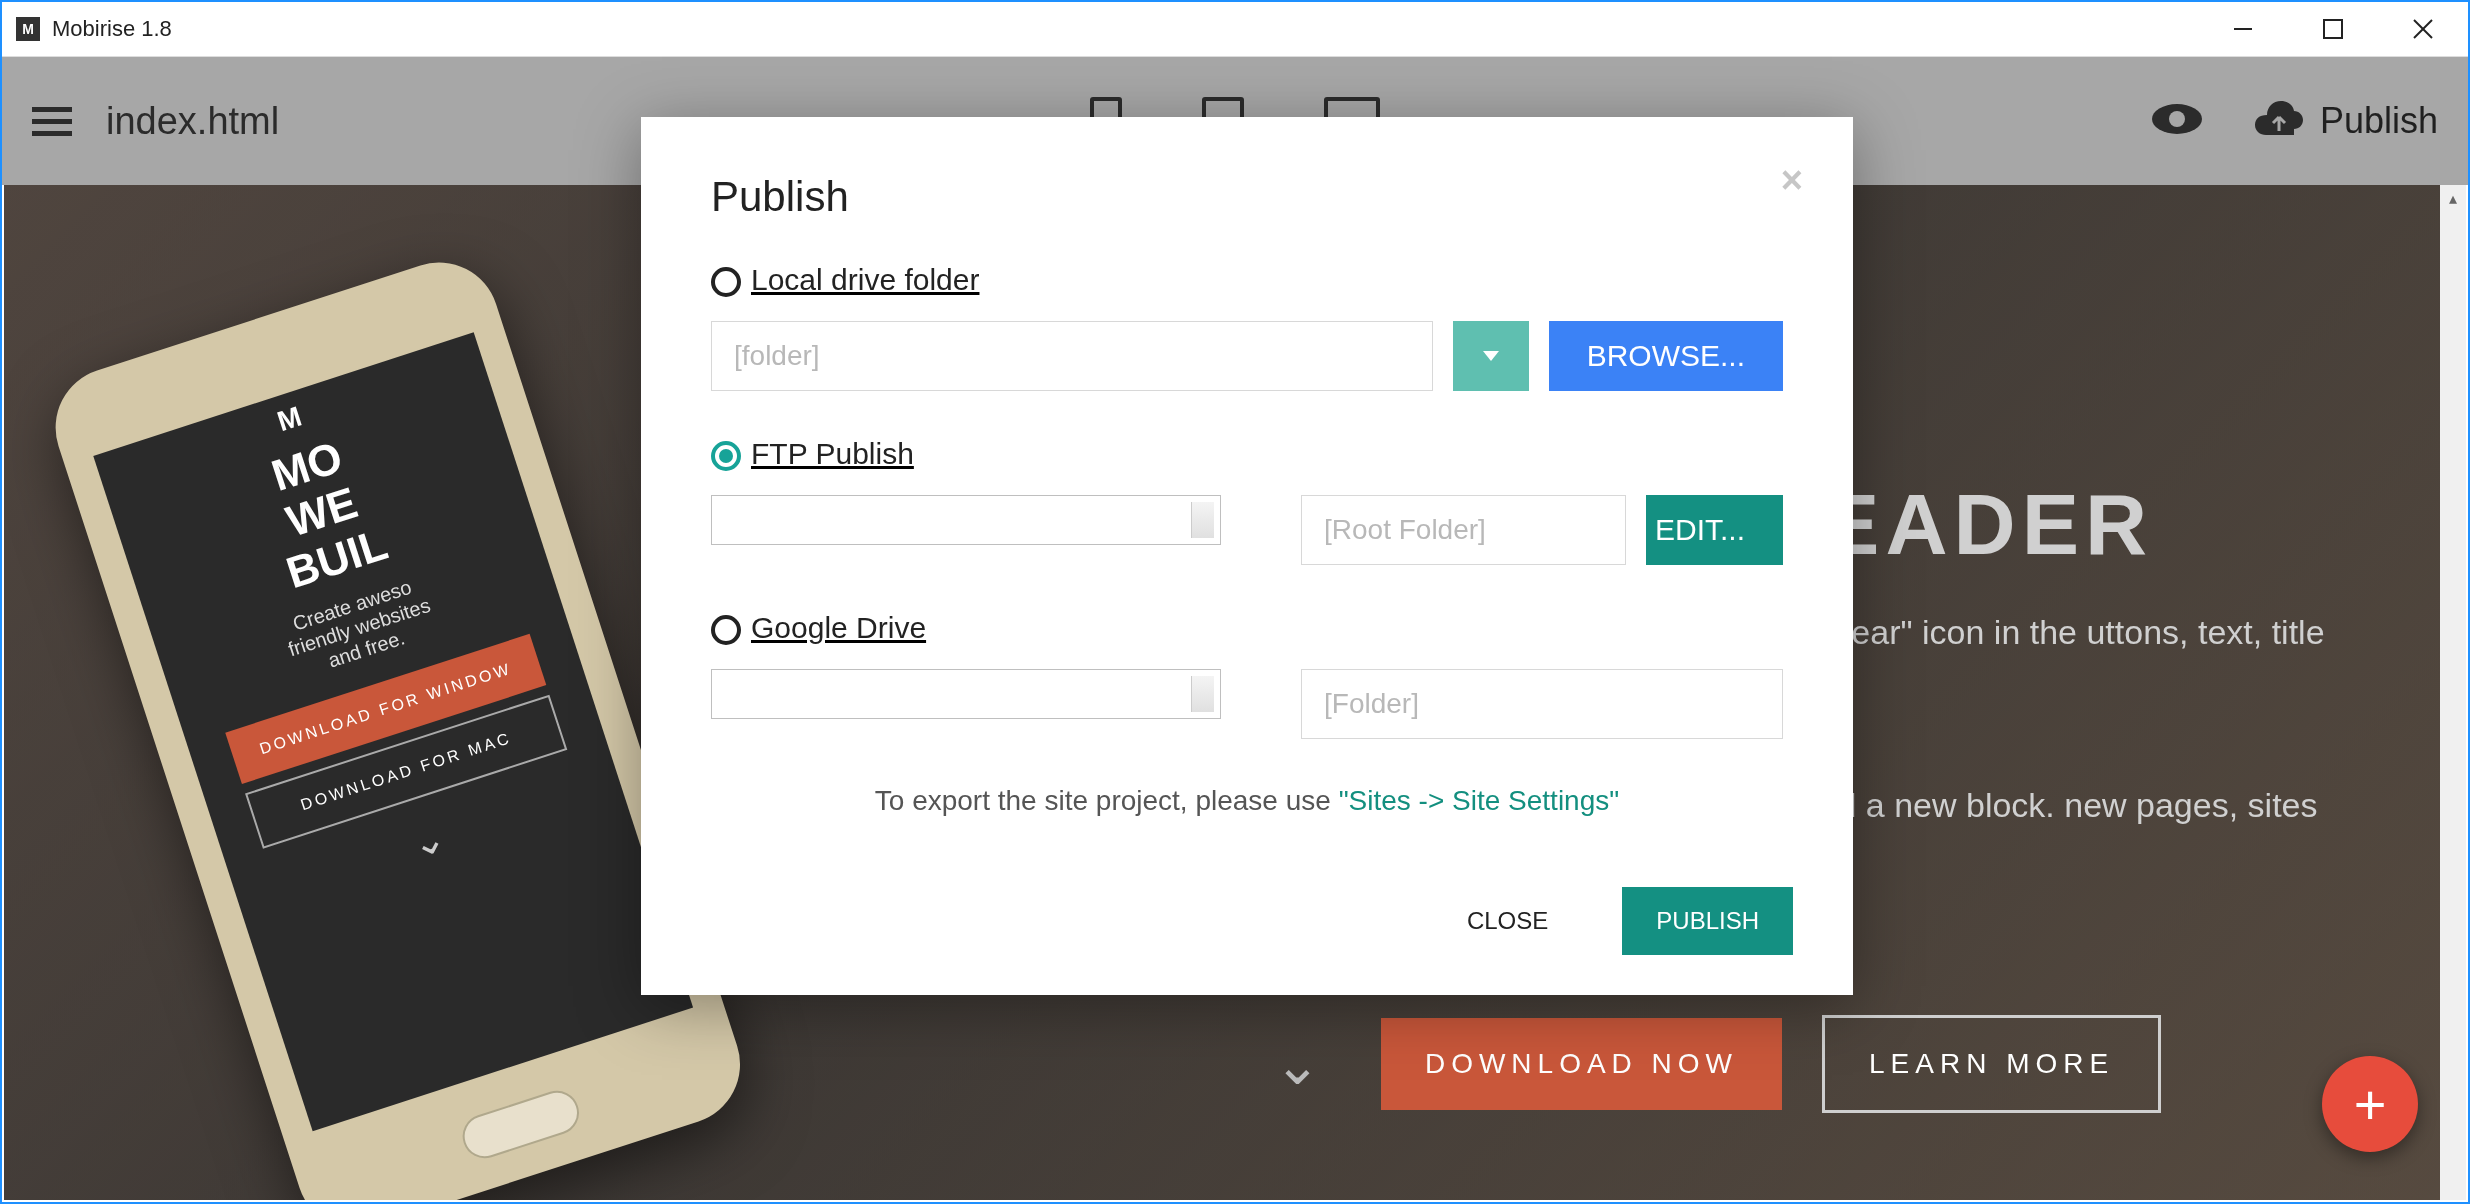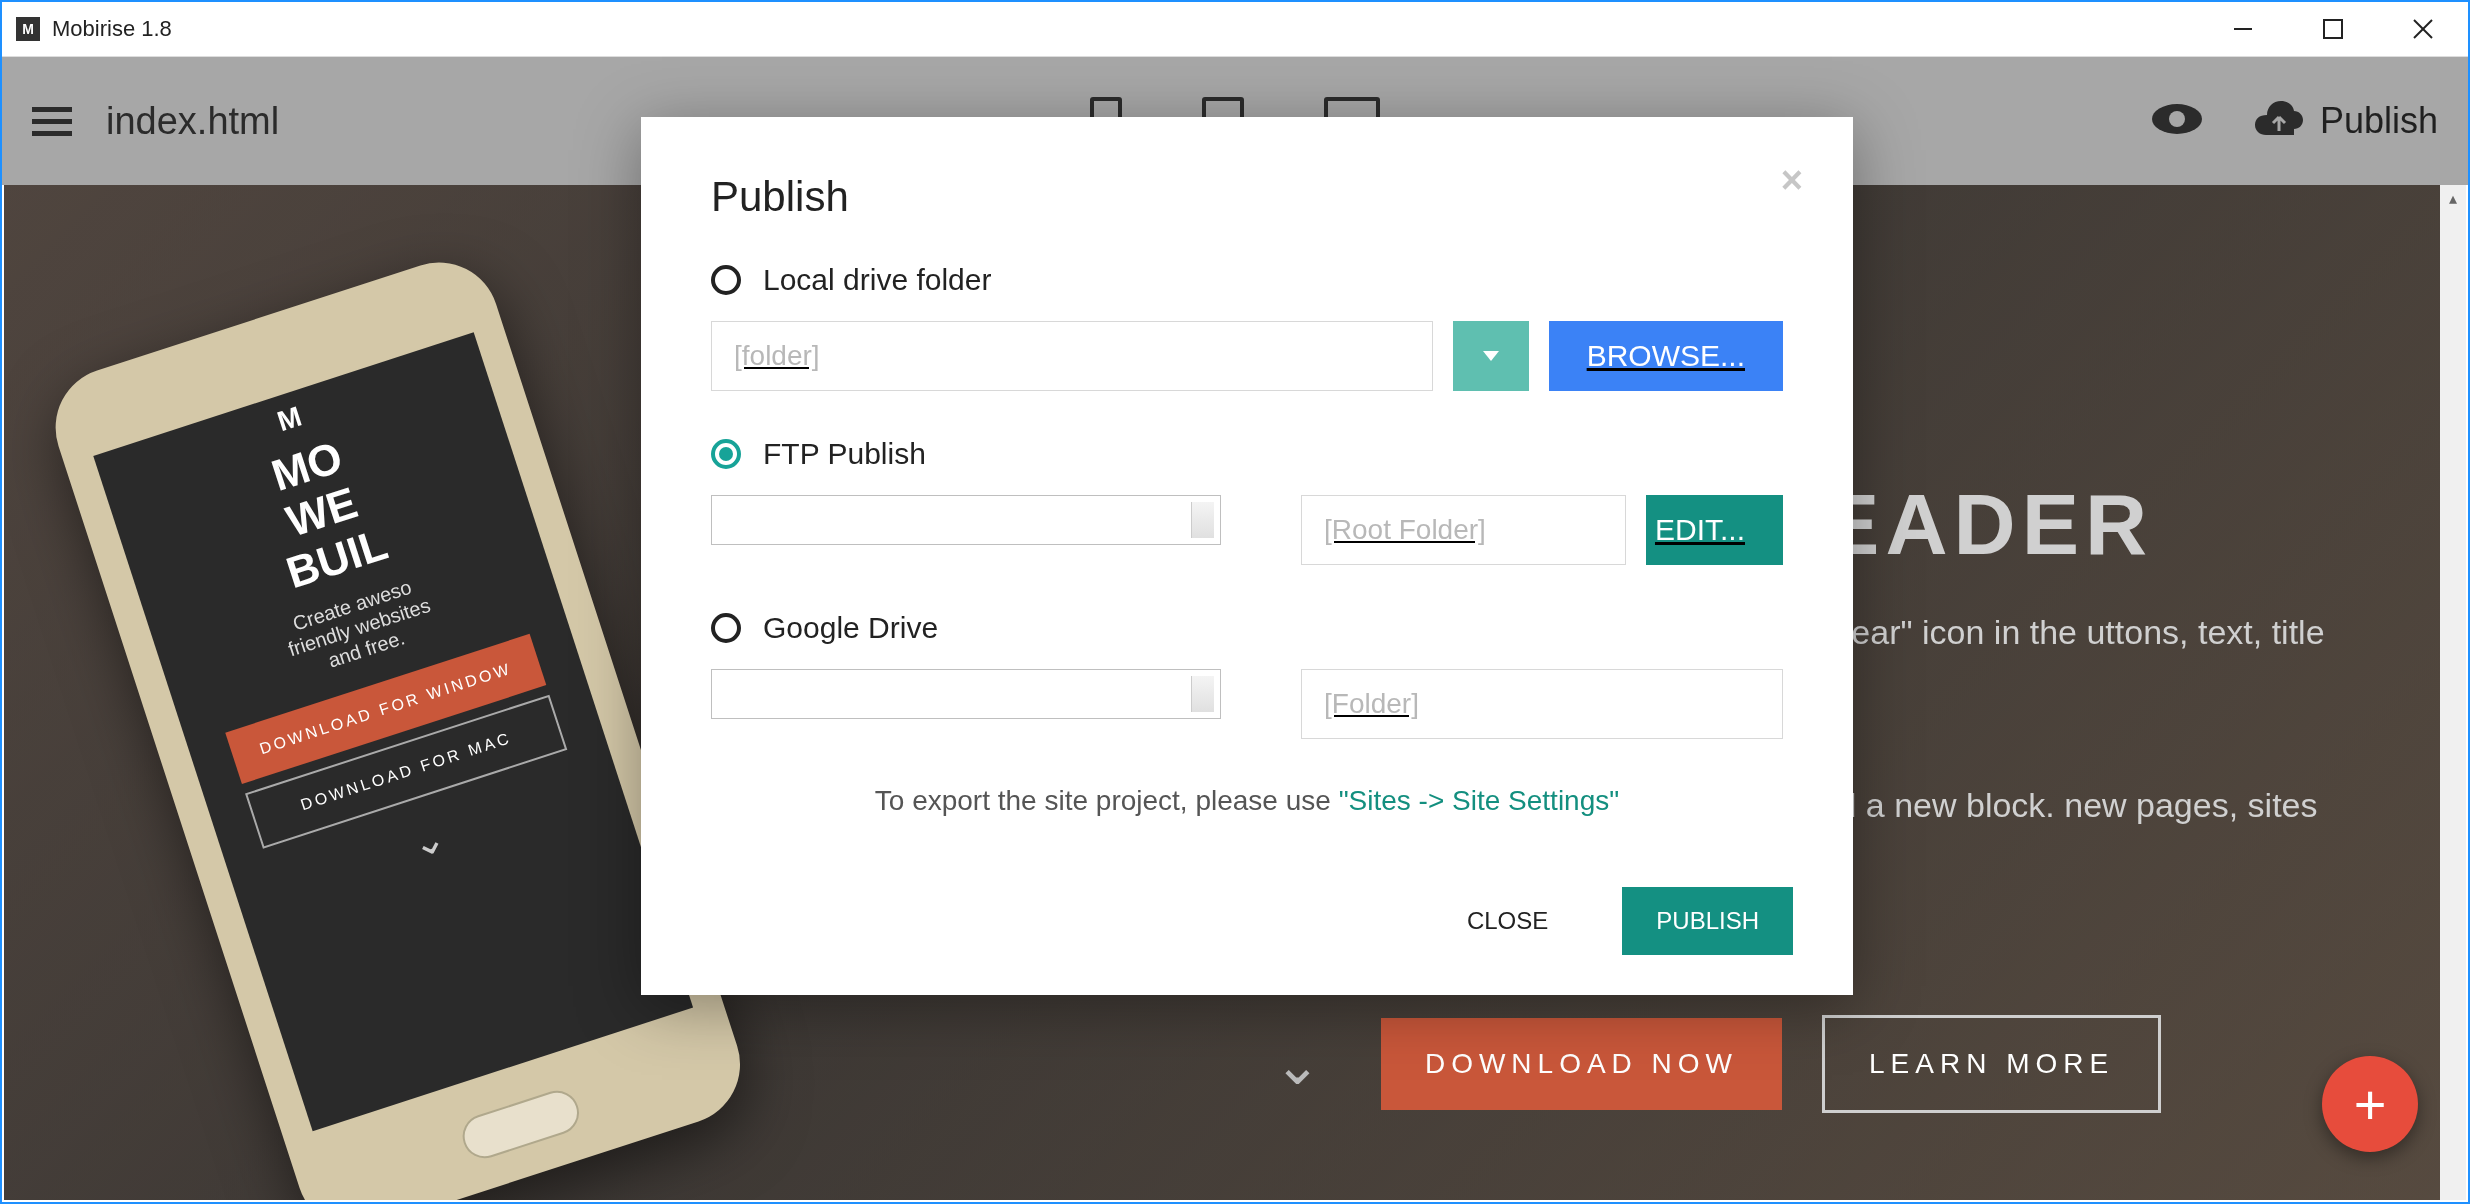--- a/index.html
+++ b/index.html
@@ -197,22 +197,23 @@
     font-size: 42px;
     color:#222;
     margin-bottom: 42px;
   }
   .modal-close {
     position:absolute; top:42px; right:50px;
     font-size:38px; color:#c6c6c6; font-weight:bold;
   }
 
   .radio-row {
-    display:flex; align-items:center; gap:22px;
+    display:flex; align-items:flex-end; gap:10px;
     margin-bottom: 24px;
+    text-decoration: underline;
   }
   .radio {
     width:30px; height:30px; border-radius:50%;
     border:4px solid #222;
     position:relative;
     flex-shrink:0;
   }
   .radio.selected {
     border-color:#17a398;
   }
@@ -220,21 +221,20 @@
     content:""; position:absolute;
     top:4px; left:4px; right:4px; bottom:4px;
     border-radius:50%;
     background:#17a398;
   }
   .radio-label { font-size:30px; color:#222; }
 
   .field-row {
     display:flex; gap:20px; margin-bottom: 46px;
     align-items:stretch;
-    text-decoration:underline;
   }
   .text-input {
     flex:1;
     border:1px solid #d8d8d8;
     height:70px;
     padding: 0 22px;
     font-size:28px;
     color:#b8b8b8;
     display:flex; align-items:center;
     background:#fff;

